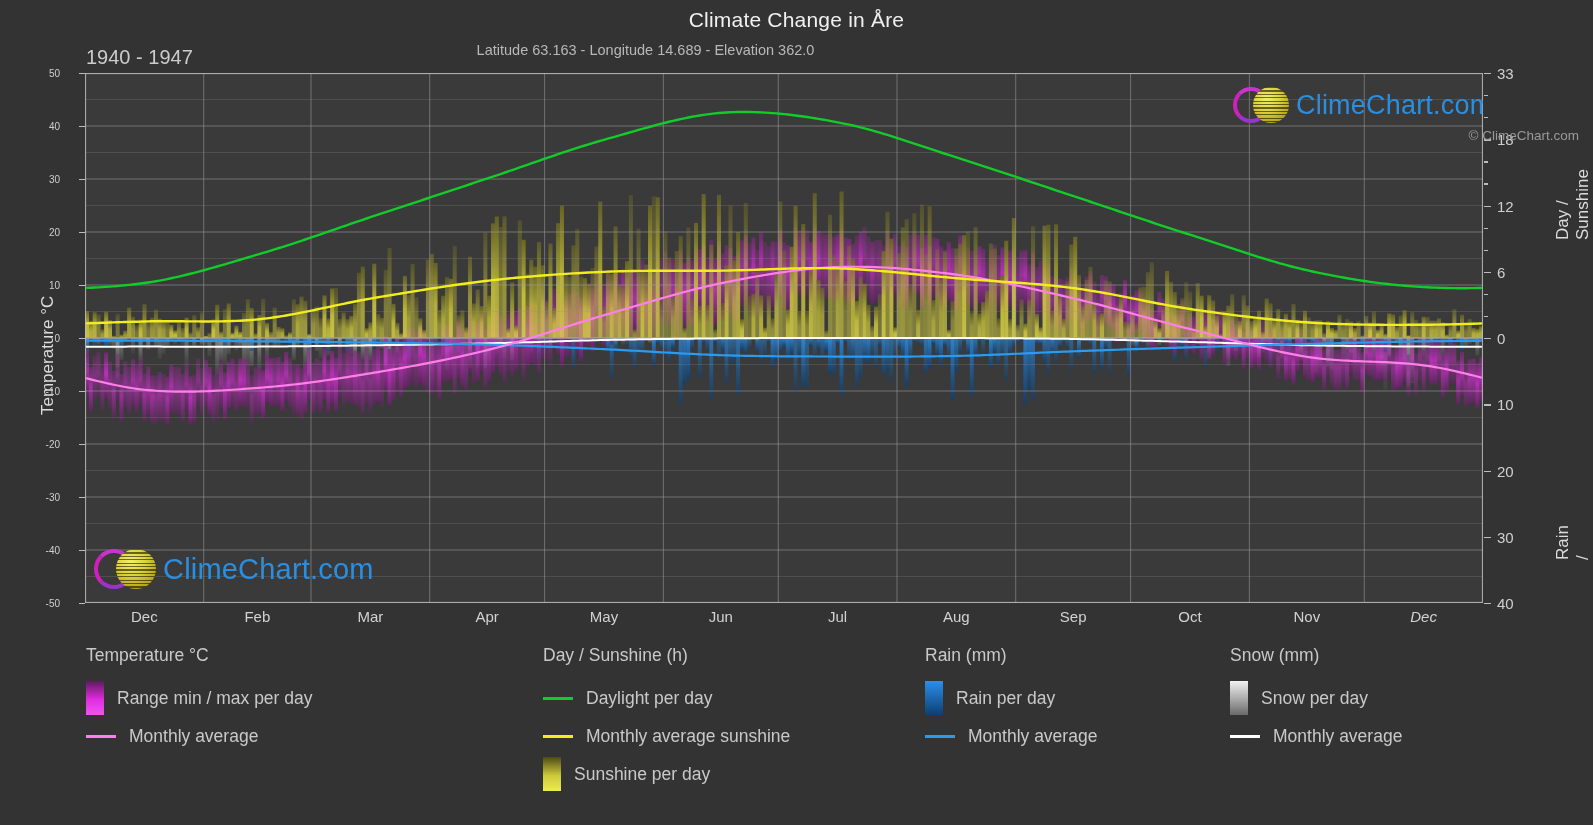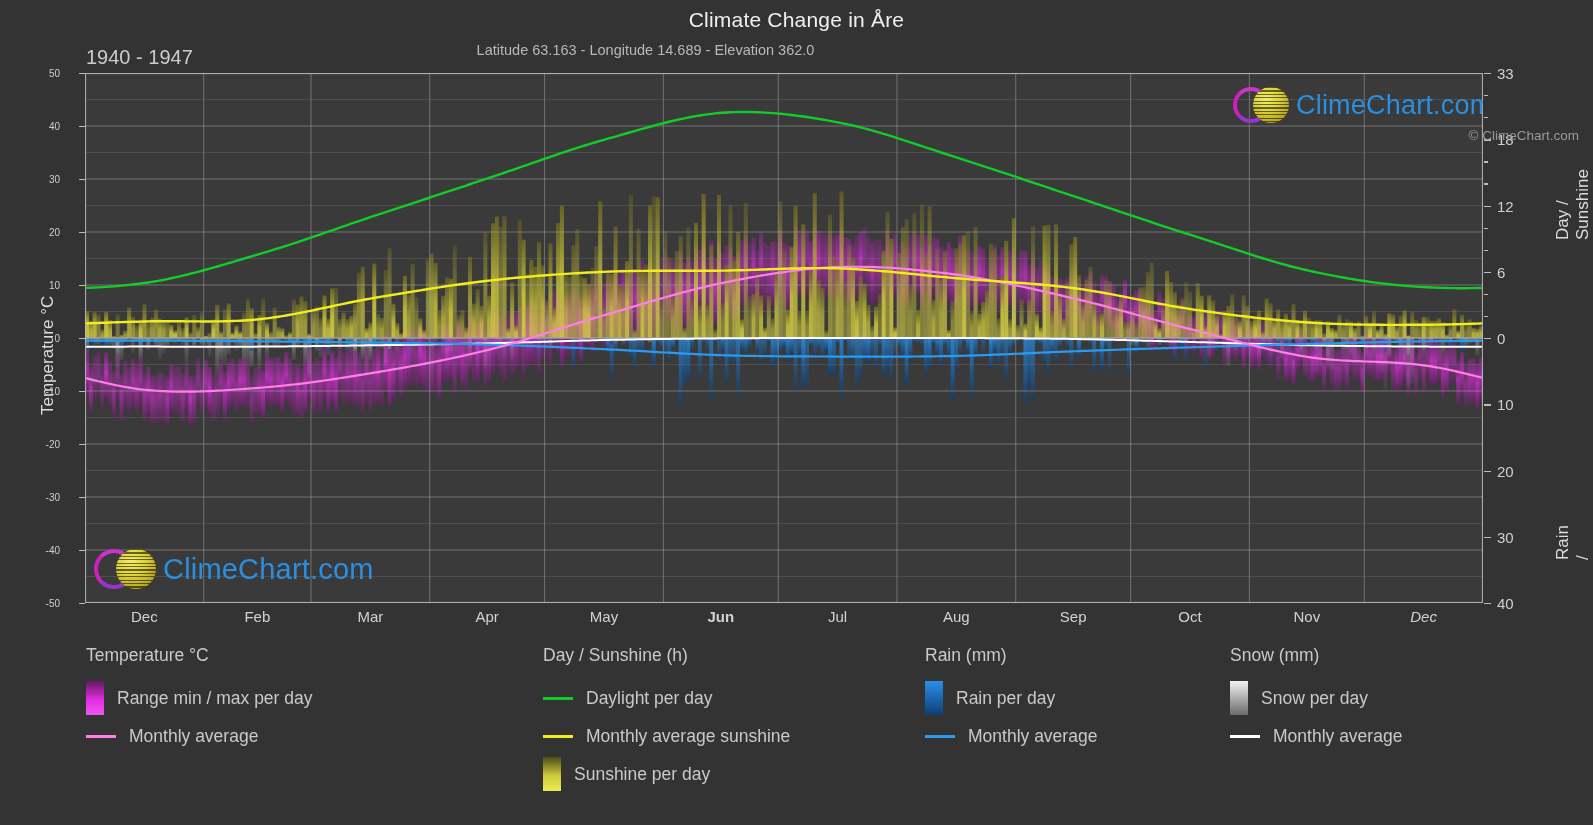--- a/index.html
+++ b/index.html
@@ -151,21 +151,21 @@
       <div class="tickmark" style="left: 1484px; top: 117.167px; width: 4px; height: 1.2px;"></div>
       <div class="tickmark" style="left: 1484px; top: 95.0833px; width: 4px; height: 1.2px;"></div>
     </div>
 
   <div id="xticks">
       <div class="xtick" style="left: 144.367px;">Dec</div>
       <div class="xtick" style="left: 257.356px;">Feb</div>
       <div class="xtick" style="left: 370.345px;">Mar</div>
       <div class="xtick" style="left: 487.164px;">Apr</div>
       <div class="xtick" style="left: 603.984px;">May</div>
-      <div class="xtick" style="left: 720.803px; font-weight: bold;">Jun</div>
+      <div class="xtick" style="left: 720.803px;">Jun</div>
       <div class="xtick" style="left: 837.622px;">Jul</div>
       <div class="xtick" style="left: 956.356px;">Aug</div>
       <div class="xtick" style="left: 1073.18px;">Sep</div>
       <div class="xtick" style="left: 1189.99px;">Oct</div>
       <div class="xtick" style="left: 1306.81px;">Nov</div>
       <div class="xtick" style="left: 1423.63px; font-style: italic;">Dec</div>
     </div>
 
   <div id="plot">
     <svg id="chartsvg" width="1398" height="530" viewBox="0 0 1398 530">

